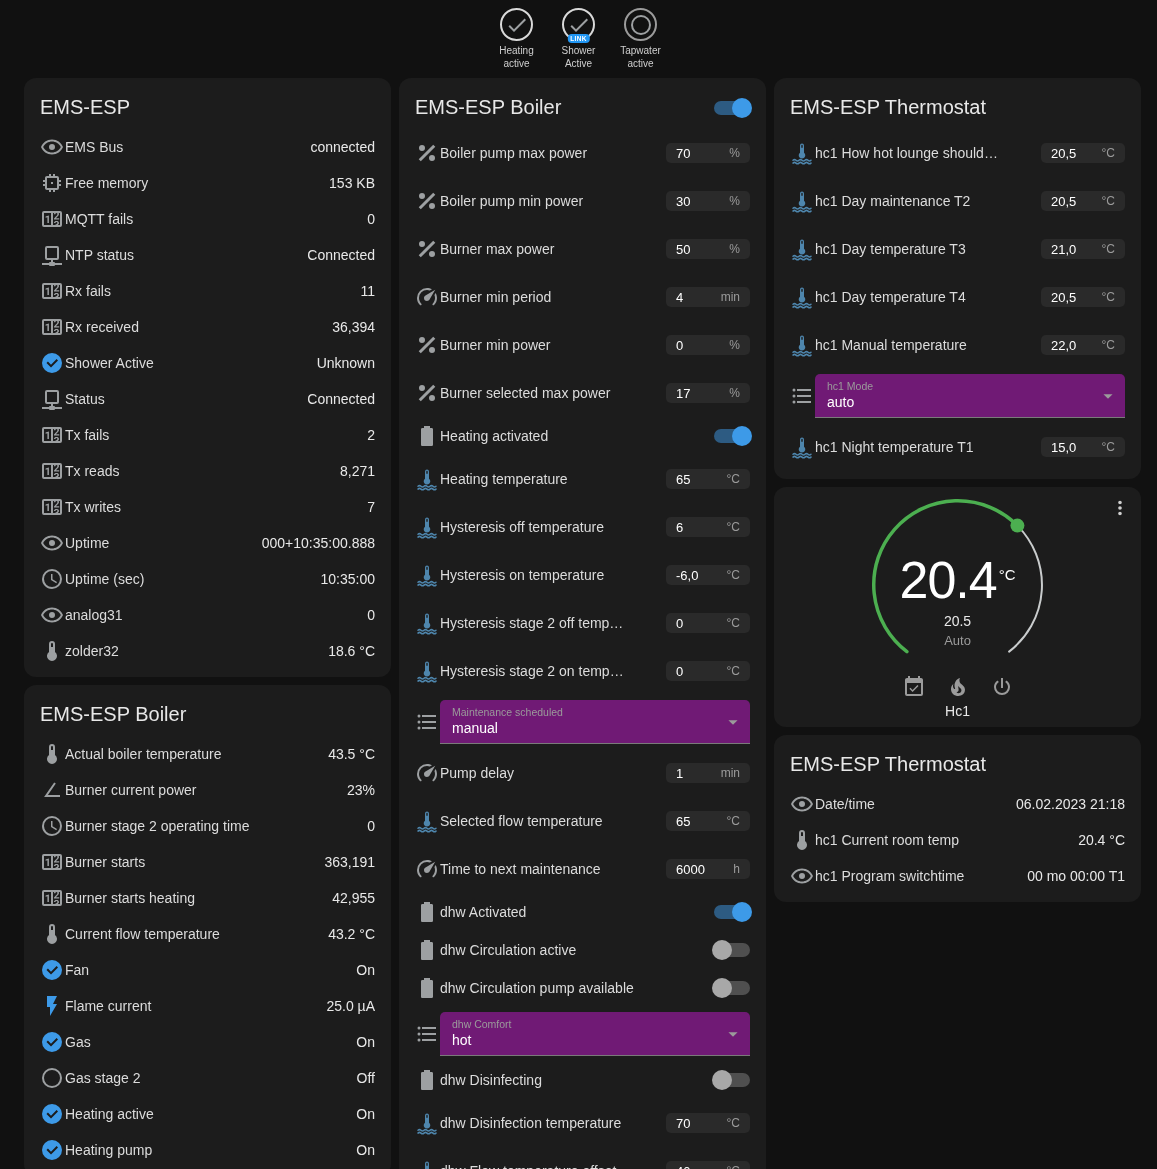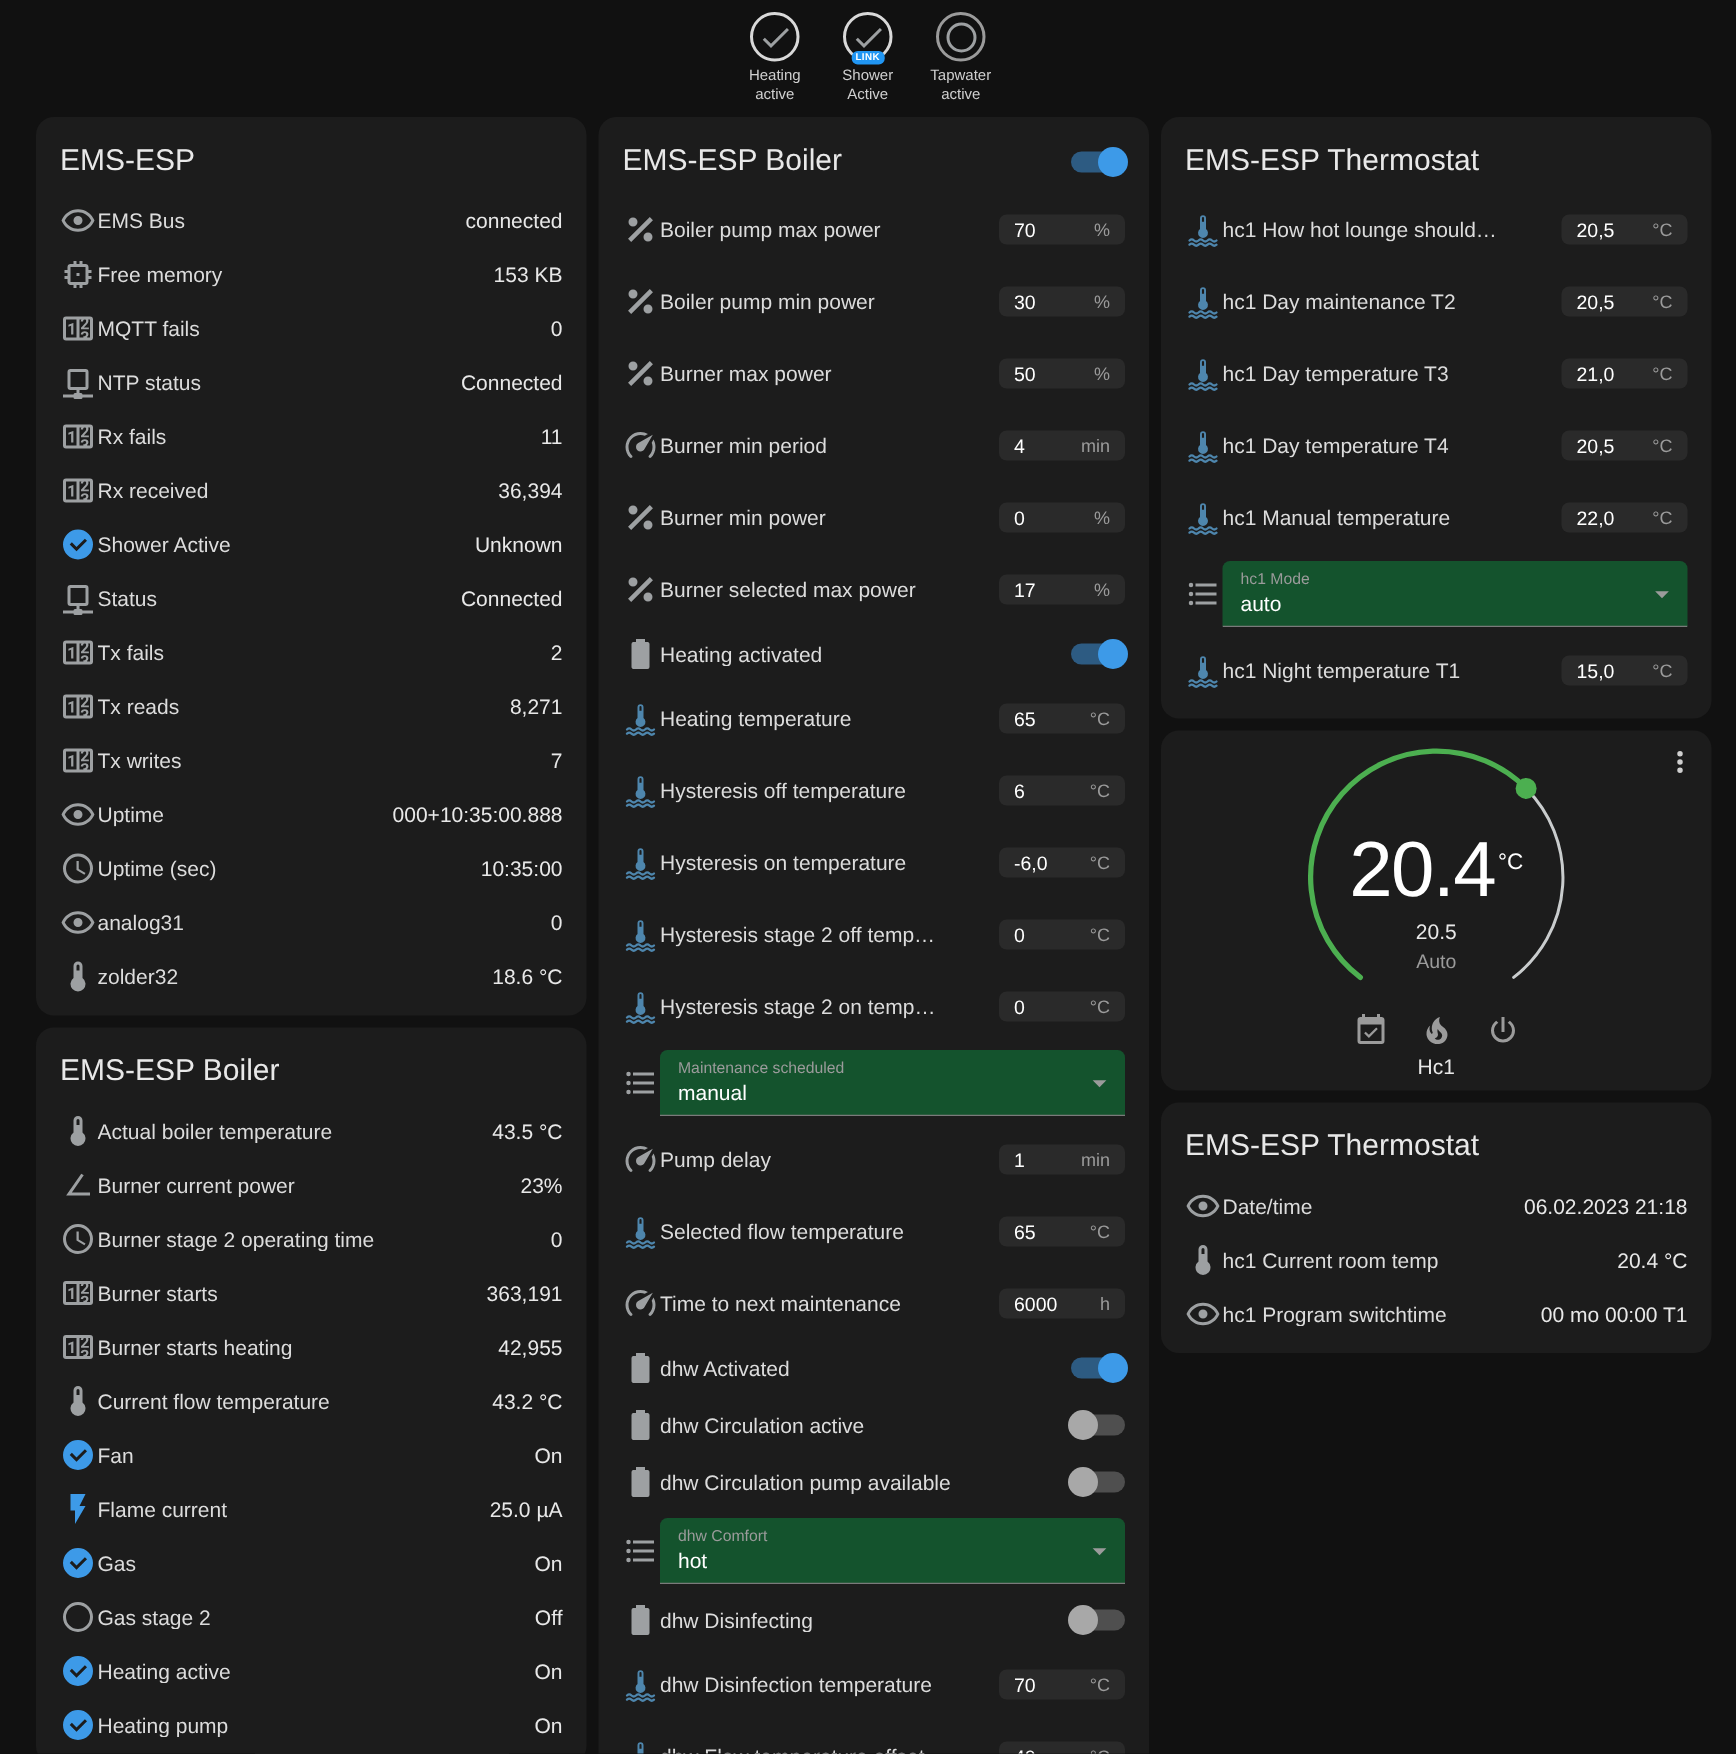--- a/index.html
+++ b/index.html
@@ -41,21 +41,21 @@
   .numbox .num{font-size:13px;color:#ffffff;}
   .numbox .unit{font-size:12px;color:#9b9b9b;}
   
   .switch{width:36px;height:14px;border-radius:7px;position:relative;flex:none;cursor:pointer;}
   .switch .knob{width:20px;height:20px;border-radius:50%;position:absolute;top:-3px;}
   .switch.on{background:rgba(61,154,232,.5);}
   .switch.on .knob{right:-2px;background:#3d9ae8;}
   .switch.off{background:#4f4f4f;}
   .switch.off .knob{left:-2px;background:#a8a8a8;}
   
-  .selbox{flex:1;min-width:0;background:#14532d;border-radius:5px 5px 0 0;border-bottom:1px solid #7a7a7a;padding:6px 40px 7px 12px;position:relative;cursor:pointer;}
+  .selbox{flex:1;min-width:0;background:#701a75;border-radius:5px 5px 0 0;border-bottom:1px solid #7a7a7a;padding:6px 40px 7px 12px;position:relative;cursor:pointer;}
   .sel-label{font-size:10.5px;color:#9b9b9b;margin-bottom:2px;white-space:nowrap;overflow:hidden;text-overflow:ellipsis;}
   .sel-value{font-size:14px;color:#ffffff;white-space:nowrap;overflow:hidden;text-overflow:ellipsis;}
   .sel-caret{position:absolute;right:6px;top:50%;transform:translateY(-50%);width:22px;height:22px;color:#9b9b9b;}
   .sel-caret svg{width:100%;height:100%;}
   
   .thermo-card{position:relative;height:240px;padding:0;}
   .menu-btn{position:absolute;top:10px;right:10px;width:22px;height:22px;color:#cfcfcf;cursor:pointer;z-index:2;}
   .menu-btn svg{width:100%;height:100%;}
   .dial{position:relative;width:180px;height:176px;margin:8px auto 0;}
   .dial svg.arc{position:absolute;left:0;top:0;}

